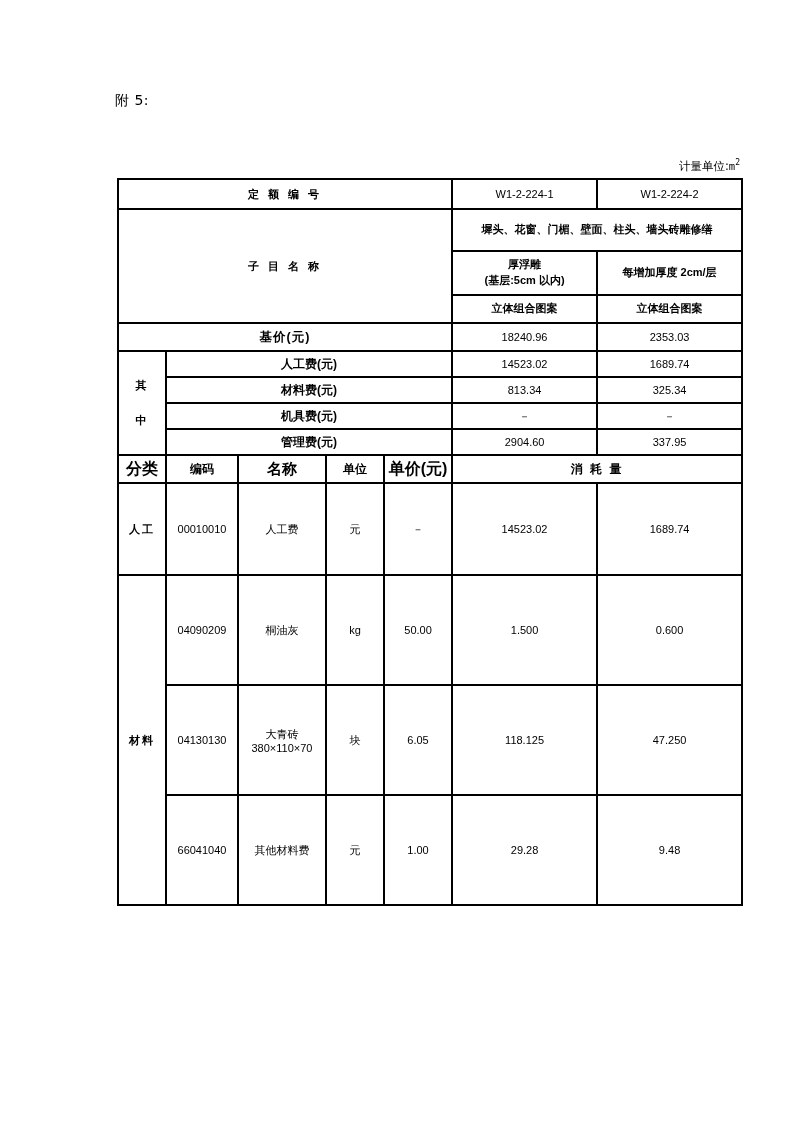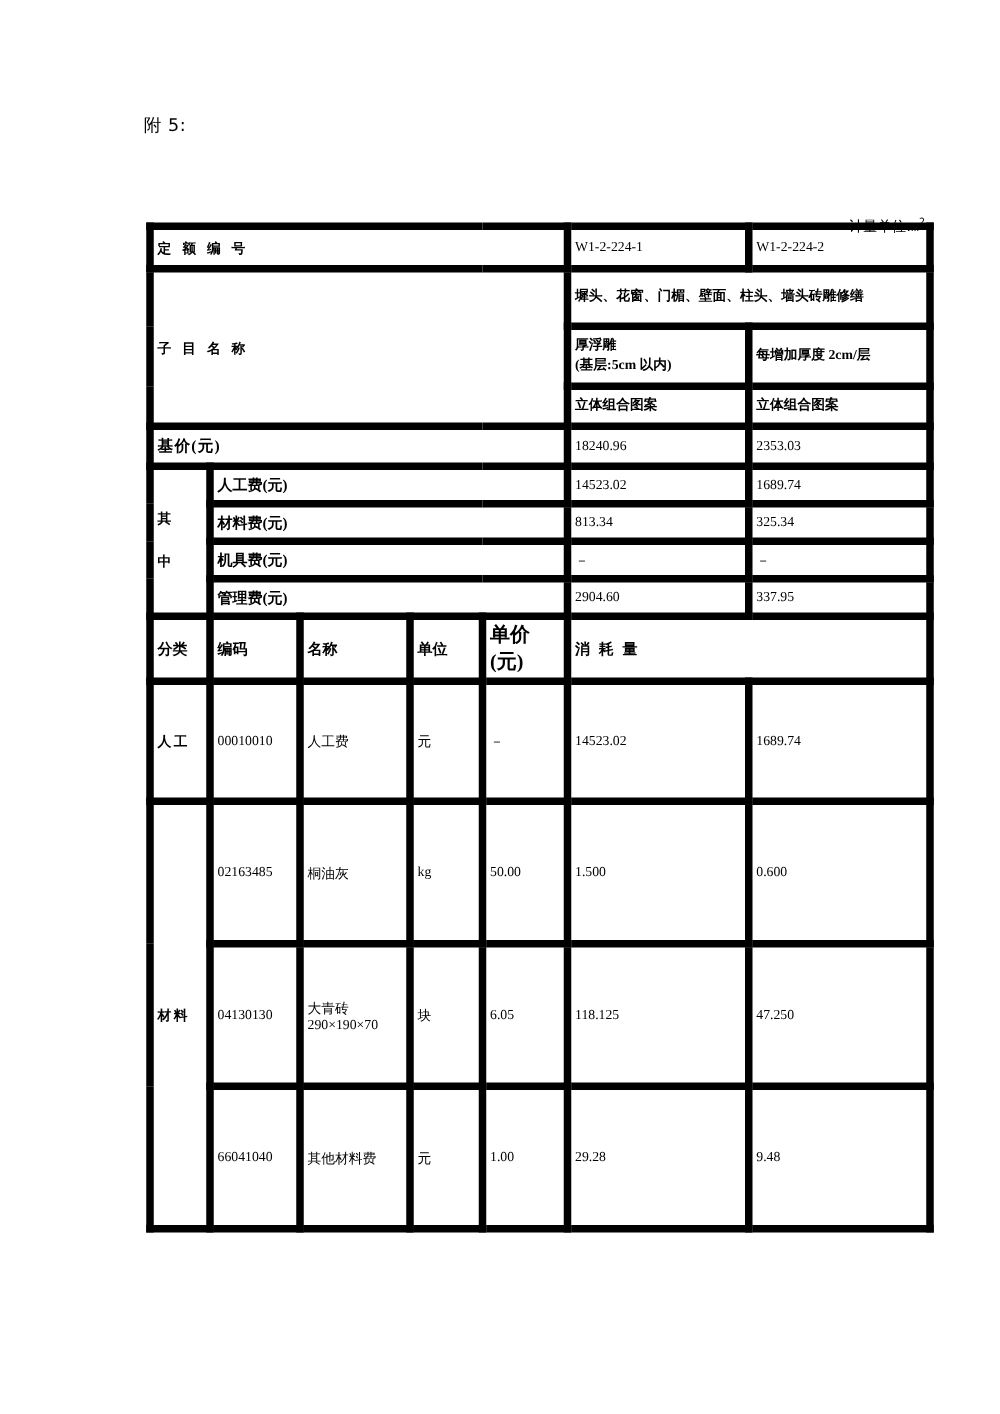--- a/index.html
+++ b/index.html
@@ -48,41 +48,40 @@
     width: 420px;
     vertical-align: top;
   }
   .unit-line {
     position: absolute;
     right: 60px;
     top: 158px;
     font-size: 11.5px;
     font-family: "DejaVu Sans", sans-serif;
     white-space: nowrap;
-    margin-top: 15px;
   }
   .unit-line .sup {
     font-size: 8px;
     vertical-align: super;
   }
   table.main {
     position: absolute;
     left: 117px;
     top: 178px;
     width: 624px;
     border-collapse: collapse;
     table-layout: fixed;
   }
   table.main td {
-    border: 6px solid #000000;
+    border: 2px solid #000000;
     padding: 2px 3px;
-    text-align: left;
+    text-align: center;
     vertical-align: middle;
     font-size: 11px;
-    font-family: Liberation Serif, serif;
+    font-family: Liberation Sans, sans-serif;
   }
   .bold-cn {
     font-weight: bold;
     font-family: "DejaVu Sans", sans-serif;
   }
   .num {
     font-family: "DejaVu Sans Mono", monospace;
     font-size: 10.5px;
     letter-spacing: 0px;
   }
@@ -195,51 +194,51 @@
         <td class="num">－</td>
         <td class="num">－</td>
       </tr>
       <tr>
         <td colspan="4" class="bold-cn" style="height:20px;font-size:12px">管理费(元)</td>
         <td class="num">2904.60</td>
         <td class="num">337.95</td>
       </tr>
 
       <tr>
-        <td class="bold-cn" style="height:22px;font-size:12px">分类</td>
+        <td class="bold-cn" style="height:22px;font-size:16px">分类</td>
         <td class="bold-cn" style="font-size:12px">编码</td>
-        <td class="bold-cn" style="font-size:12px">名称</td>
+        <td class="bold-cn" style="font-size:15px">名称</td>
         <td class="bold-cn" style="font-size:12px">单位</td>
         <td class="bold-cn" style="font-size:16px">单价(元)</td>
         <td colspan="2" class="bold-cn" style="font-size:12px;letter-spacing:2px">消 耗  量</td>
       </tr>
 
       <tr>
         <td class="vert-cn cell-tall-1">人工</td>
         <td class="code">00010010</td>
         <td class="left-name">人工费</td>
         <td>元</td>
         <td class="num">－</td>
         <td class="num">14523.02</td>
         <td class="num">1689.74</td>
       </tr>
 
       <tr>
         <td rowspan="3" class="vert-cn">材料</td>
-        <td class="code cell-tall-2">02163485</td>
+        <td class="code cell-tall-2">04090209</td>
         <td class="left-name">桐油灰</td>
         <td>kg</td>
         <td class="num">50.00</td>
         <td class="num">1.500</td>
         <td class="num">0.600</td>
       </tr>
 
       <tr>
         <td class="code cell-tall-2">04130130</td>
-        <td class="left-name">大青砖 290×190×70</td>
+        <td class="left-name">大青砖 380×110×70</td>
         <td>块</td>
         <td class="num">6.05</td>
         <td class="num">118.125</td>
         <td class="num">47.250</td>
       </tr>
 
       <tr>
         <td class="code cell-tall-2">66041040</td>
         <td class="left-name">其他材料费</td>
         <td>元</td>

